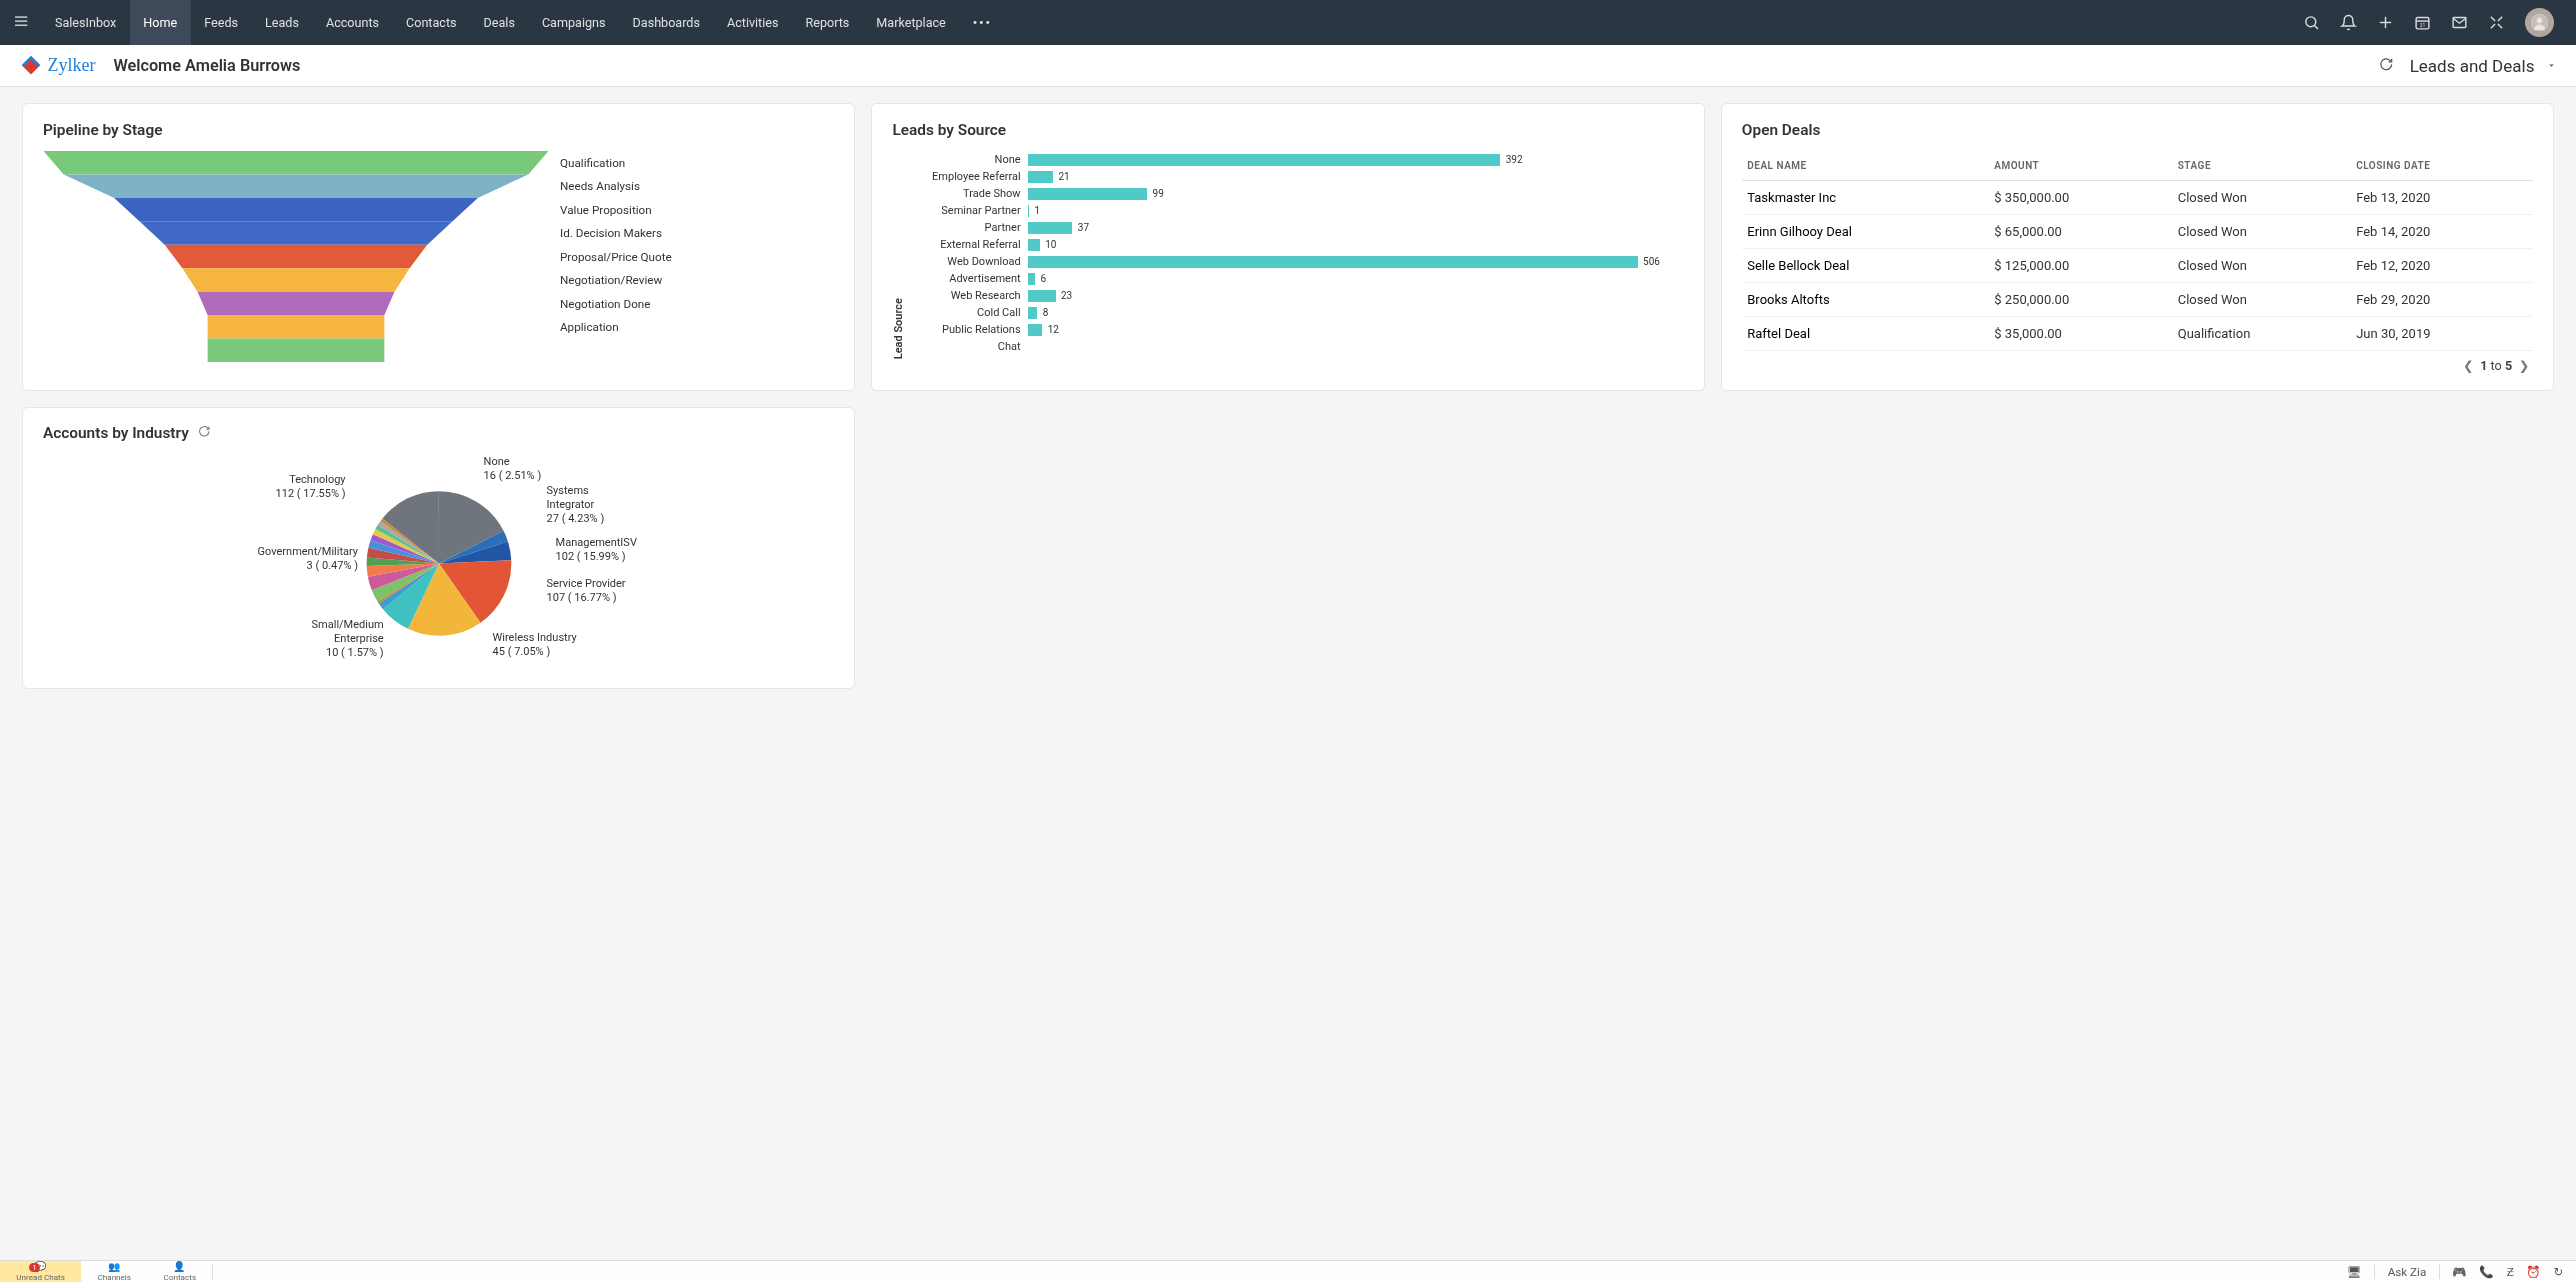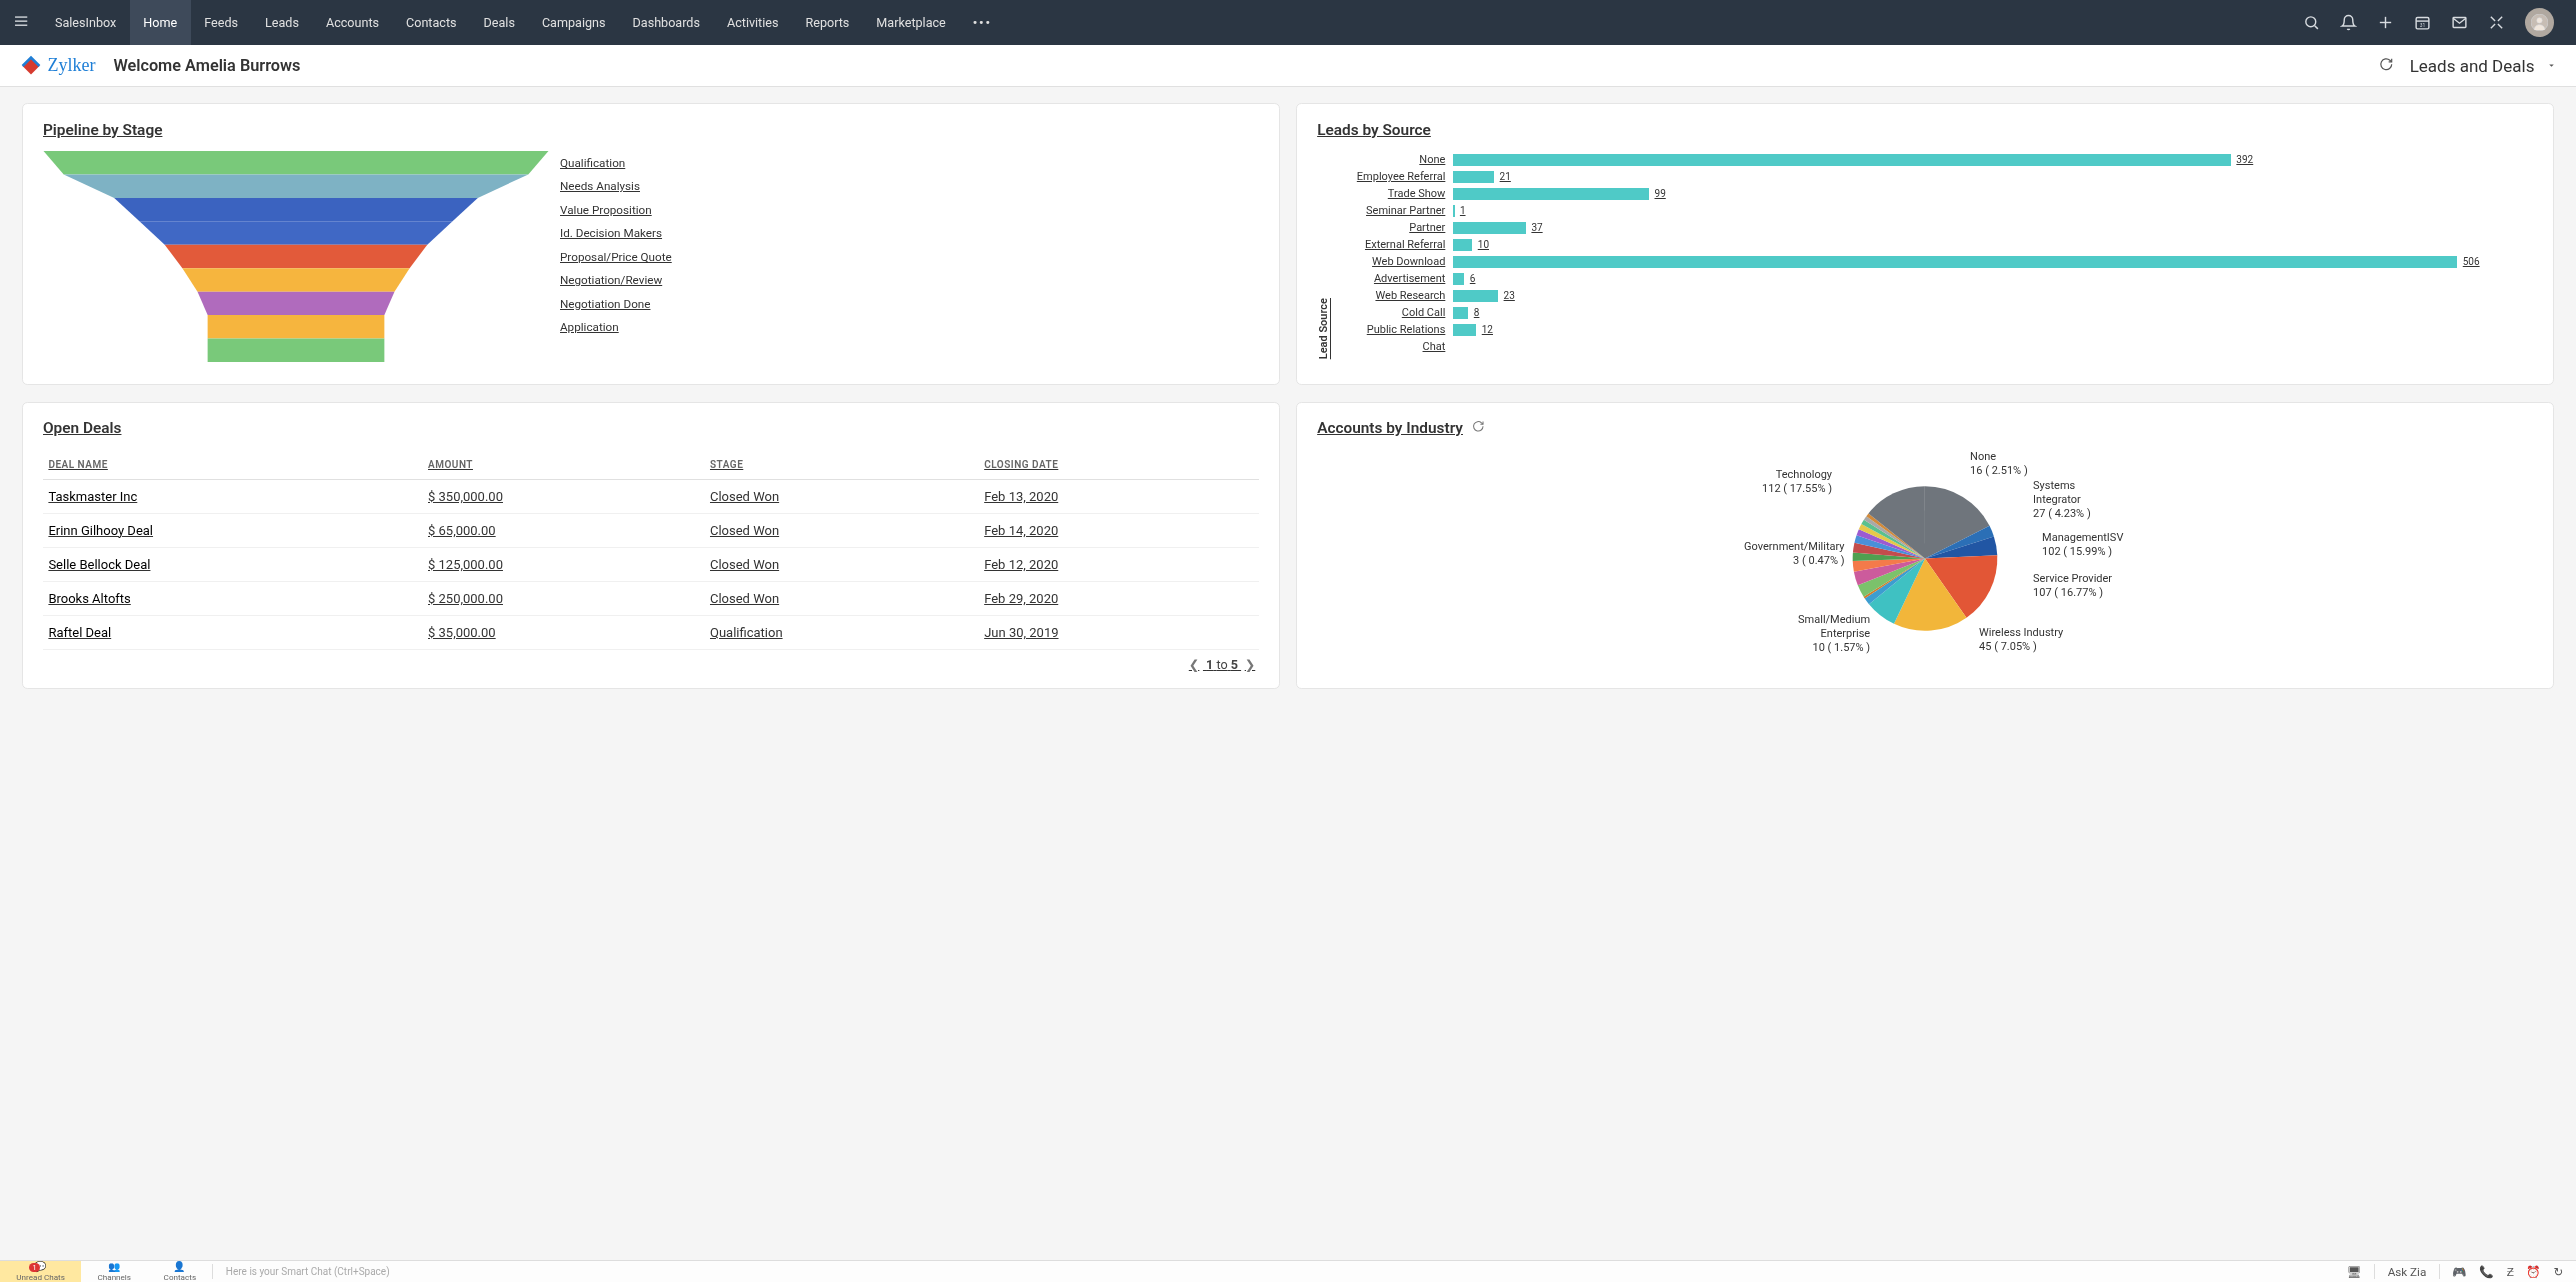--- a/index.html
+++ b/index.html
@@ -23,21 +23,21 @@
   .subbar { background: #fff; height: 42px; display: flex; align-items: center; padding: 0 20px; border-bottom: 0.9px solid #e0e0e0; }
   .logo { display: flex; gap: 5.4px; margin-right: 18px; }
   .logo-mark { position: relative; width: 22px; height: 22px; }
   .logo-text { font-family: cursive; font-size: 18px; color: #1f7fd6; }
   .subtitle { font-size: 16.3px; font-weight: 600; }
   .subbar-right { margin-left: auto; display: flex; align-items: center; gap: 16.3px; }
   .refresh { cursor: pointer; }
   .viewsel { display: flex; align-items: center; gap: 12.6px; font-size: 17px; cursor: pointer; }
 
   
-  .grid { padding: 16.3px 22px 5.4px; display: grid; grid-template-columns: 1fr 1fr; gap: 16.3px; text-decoration: underline; }
+  .grid { padding: 16.3px 22px 5.4px; display: grid; grid-template-columns: 1fr 1fr 1fr; gap: 16.3px; }
   .card { background: #fff; border-radius: 5.4px; border: 0.9px solid #e5e5e5; padding: 16.3px 20px; }
   .card-title { font-size: 15.4px; font-weight: 600; margin-bottom: 12.6px; display: flex; align-items: center; gap: 9px; }
   .card-title .refresh { font-size: 12.6px; color: #777; }
 
   
   .funnel-wrap { display: flex; gap: 11px; }
   .funnel { flex: 0 0 auto; width: 506px; }
   .funlabels { display: flex; flex-direction: column; font-size: 11.7px; }
   .funlabel { height: 23.5px; display: flex; align-items: center; white-space: nowrap; }
 
@@ -418,21 +418,20 @@
   </div>
   <div class="bb-tab">
     <span class="icn">👥</span>
     <span class="lbl">Channels</span>
   </div>
   <div class="bb-tab">
     <span class="icn">👤</span>
     <span class="lbl">Contacts</span>
   </div>
   <div class="bb-sep"></div>
-  <div class="bb-input">Here is your Smart Chat (Ctrl+Space)</div>
   <div class="bb-right">
     <span class="bb-icn">🖥</span>
     <div class="bb-sep"></div>
     <span class="bb-icn">Ask Zia</span>
     <div class="bb-sep"></div>
     <span class="bb-icn">🎮</span>
     <span class="bb-icn">📞</span>
     <span class="bb-icn">Ƶ</span>
     <span class="bb-icn">⏰</span>
     <span class="bb-icn">↻</span>

